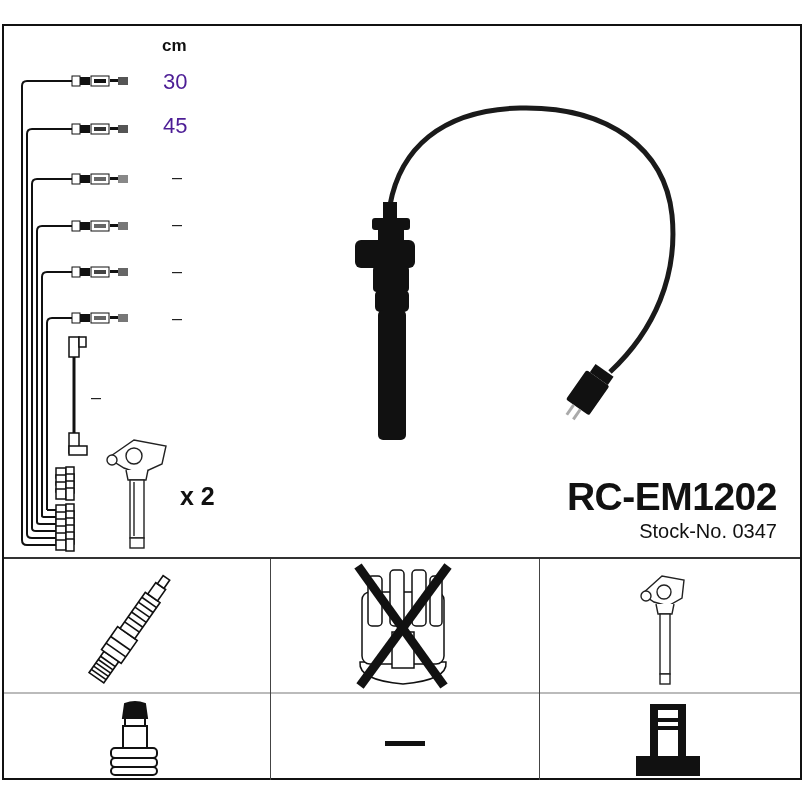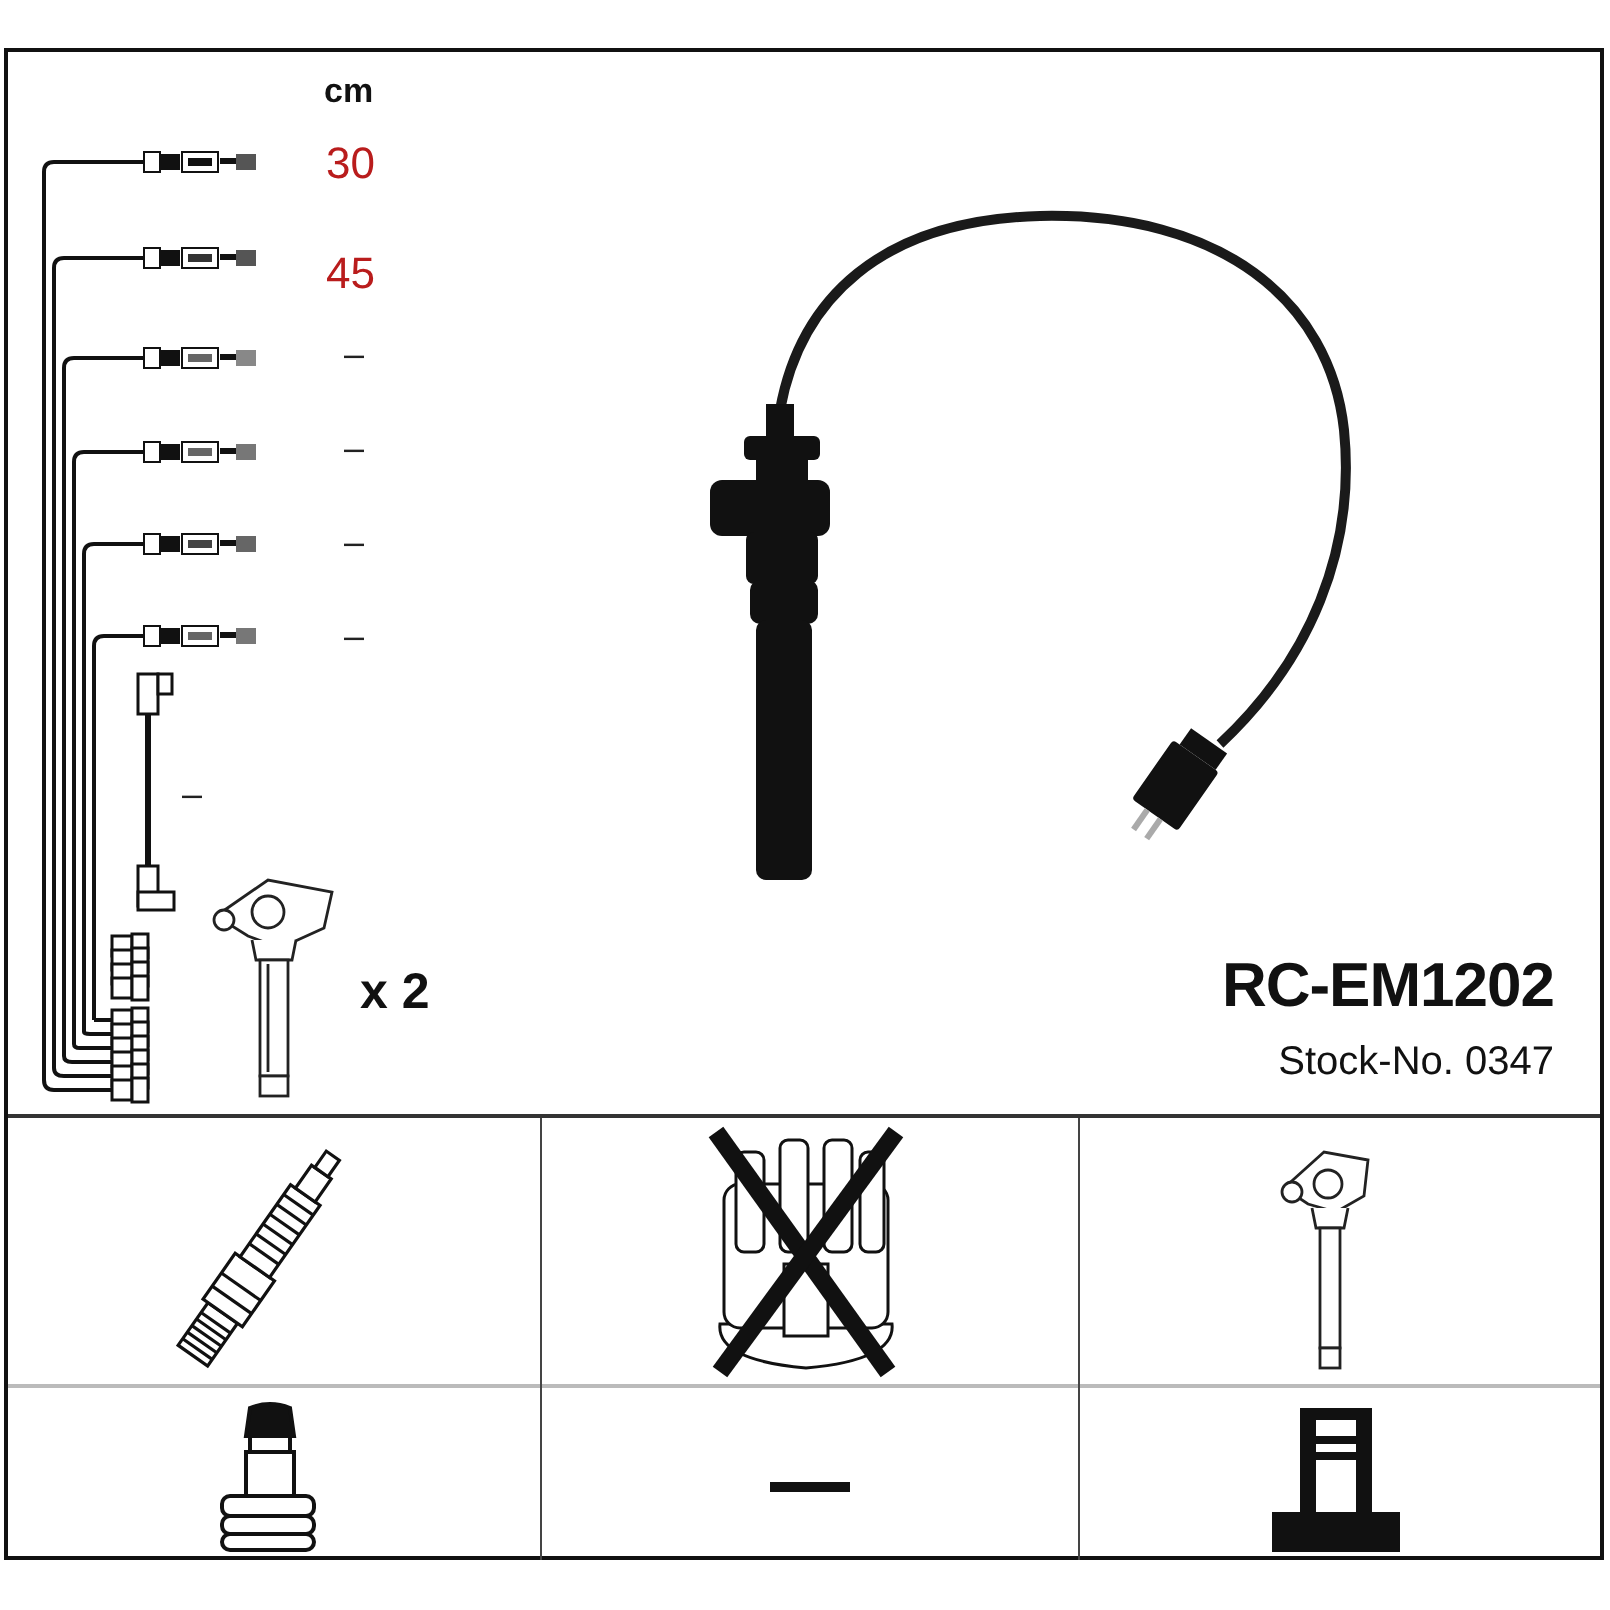--- a/index.html
+++ b/index.html
@@ -4,43 +4,43 @@
 <style>
   html, body { margin:0; padding:0; background:#ffffff; }
   body { width:805px; height:805px; position:relative; overflow:hidden;
          font-family:"Liberation Sans", sans-serif; color:#111; }
   .frame { position:absolute; left:2px; top:24px; width:800px; height:756px;
            border:2px solid #111; box-sizing:border-box; }
   .hline { position:absolute; left:0; right:0; height:2px; background:#333; }
   .vline { position:absolute; width:1px; background:#444; }
   .abs { position:absolute; }
   .cm-label { left:162px; top:36px; font-weight:bold; font-size:17px;text-align:center; }
-  .len { font-size:22px; color:#b91c1c; }
+  .len { font-size:22px; color:#4c1d95; }
   .dash { font-size:18px; color:#222; }
-  .title { right:28px; top:475px; font-weight:bold; font-size:31px; letter-spacing:-0.5px; }
+  .title { right:28px; top:475px; font-weight:bold; font-size:39px; letter-spacing:-0.5px; }
   .stock { right:28px; top:520px; font-weight:normal; font-size:20px; }
   .qty { left:180px; top:482px; font-weight:bold; font-size:25px; }
   svg { position:absolute; overflow:visible; }
 </style>
 </head>
 <body>
 
 <div class="frame">
 
   <div class="hline" style="top:531px;"></div>
   <div class="hline" style="top:666px;height:2px;background:#bbb;"></div>
 
   <div class="vline" style="left:266px;top:533px;height:221px;"></div>
   <div class="vline" style="left:535px;top:533px;height:221px;"></div>
 </div>
 
 <div class="abs cm-label">cm</div>
 
 <div class="abs len" style="left:163px;top:69px;">30</div>
-<div class="abs len" style="left:163px;top:124px;">45</div>
+<div class="abs len" style="left:163px;top:113px;">45</div>
 <div class="abs dash" style="left:172px;top:167px;">–</div>
 <div class="abs dash" style="left:172px;top:214px;">–</div>
 <div class="abs dash" style="left:172px;top:261px;">–</div>
 <div class="abs dash" style="left:172px;top:308px;">–</div>
 <div class="abs dash" style="left:91px;top:387px;">–</div>
 
 <svg width="805" height="805" style="left:0;top:0;">
   <g stroke="#111" stroke-width="2" fill="none">
 
     <path d="M22 540 L22 86 Q22 81 27 81 L72 81"></path>

